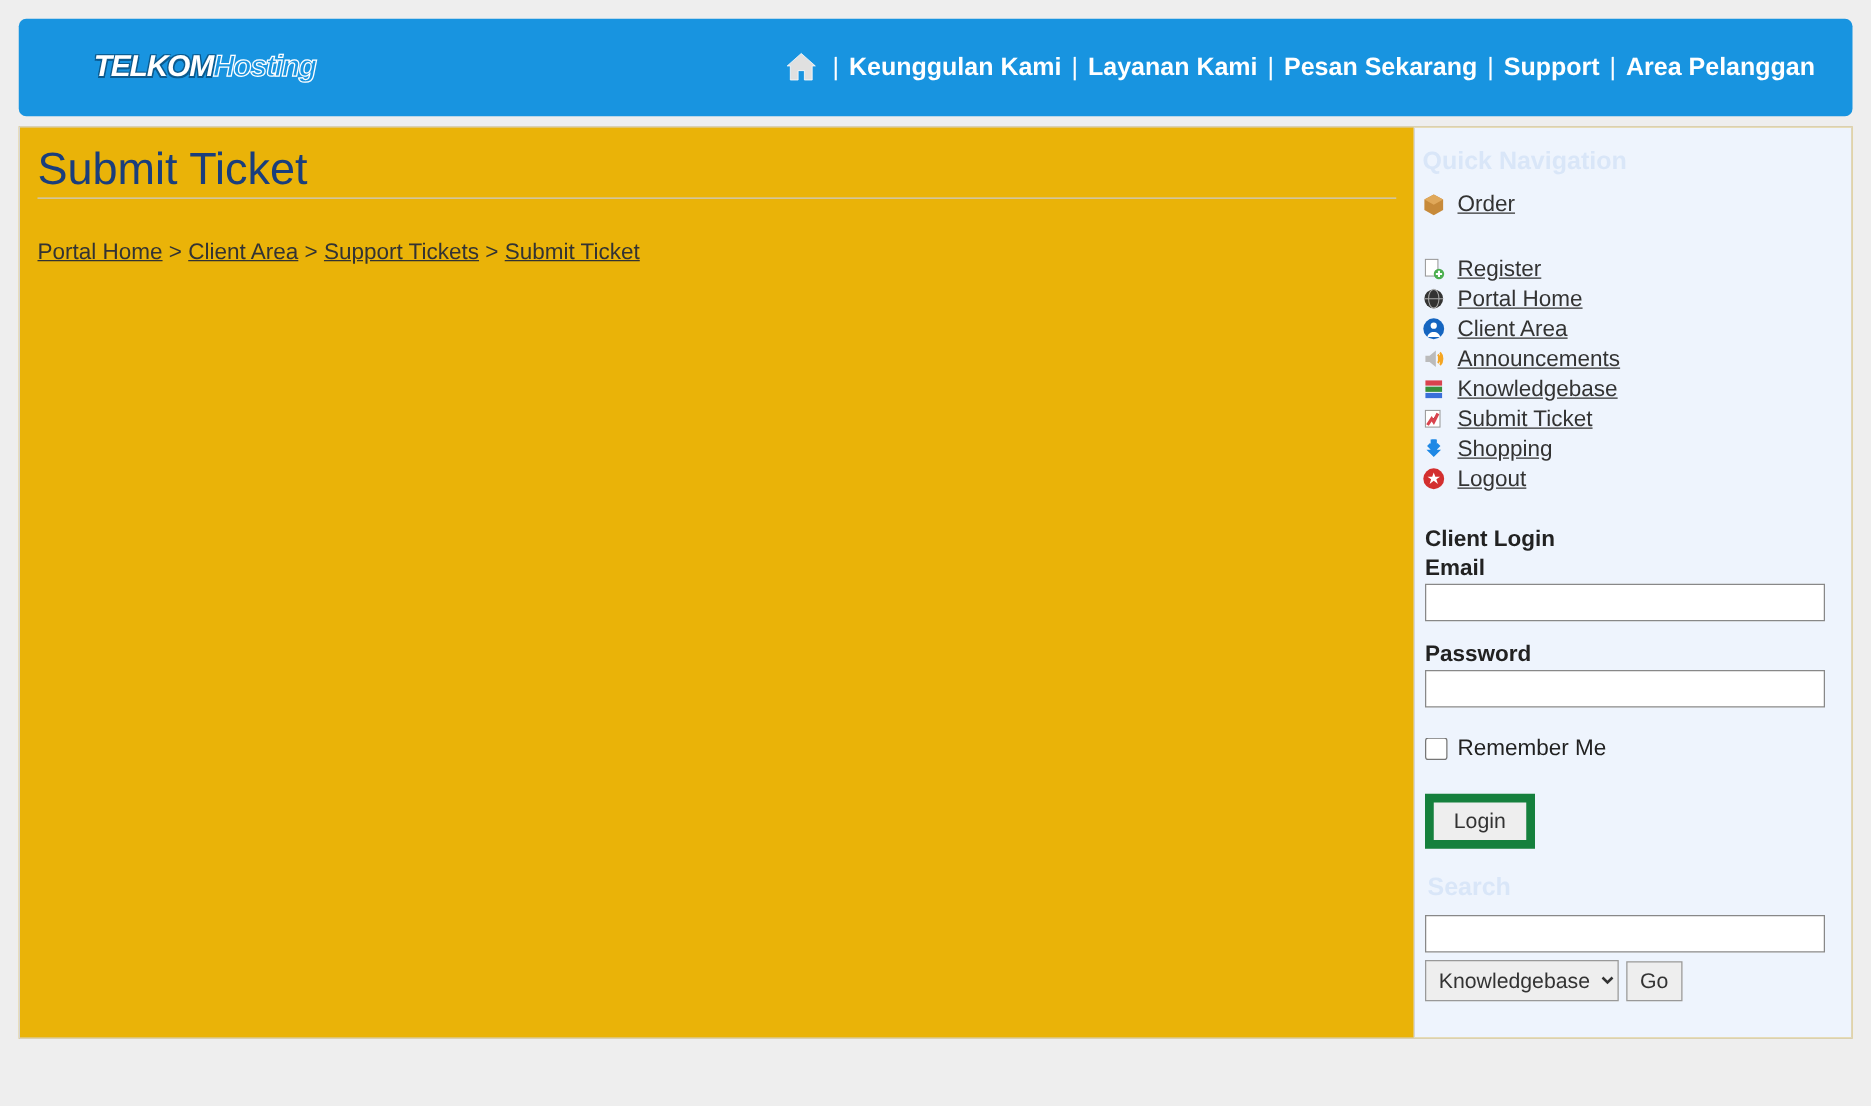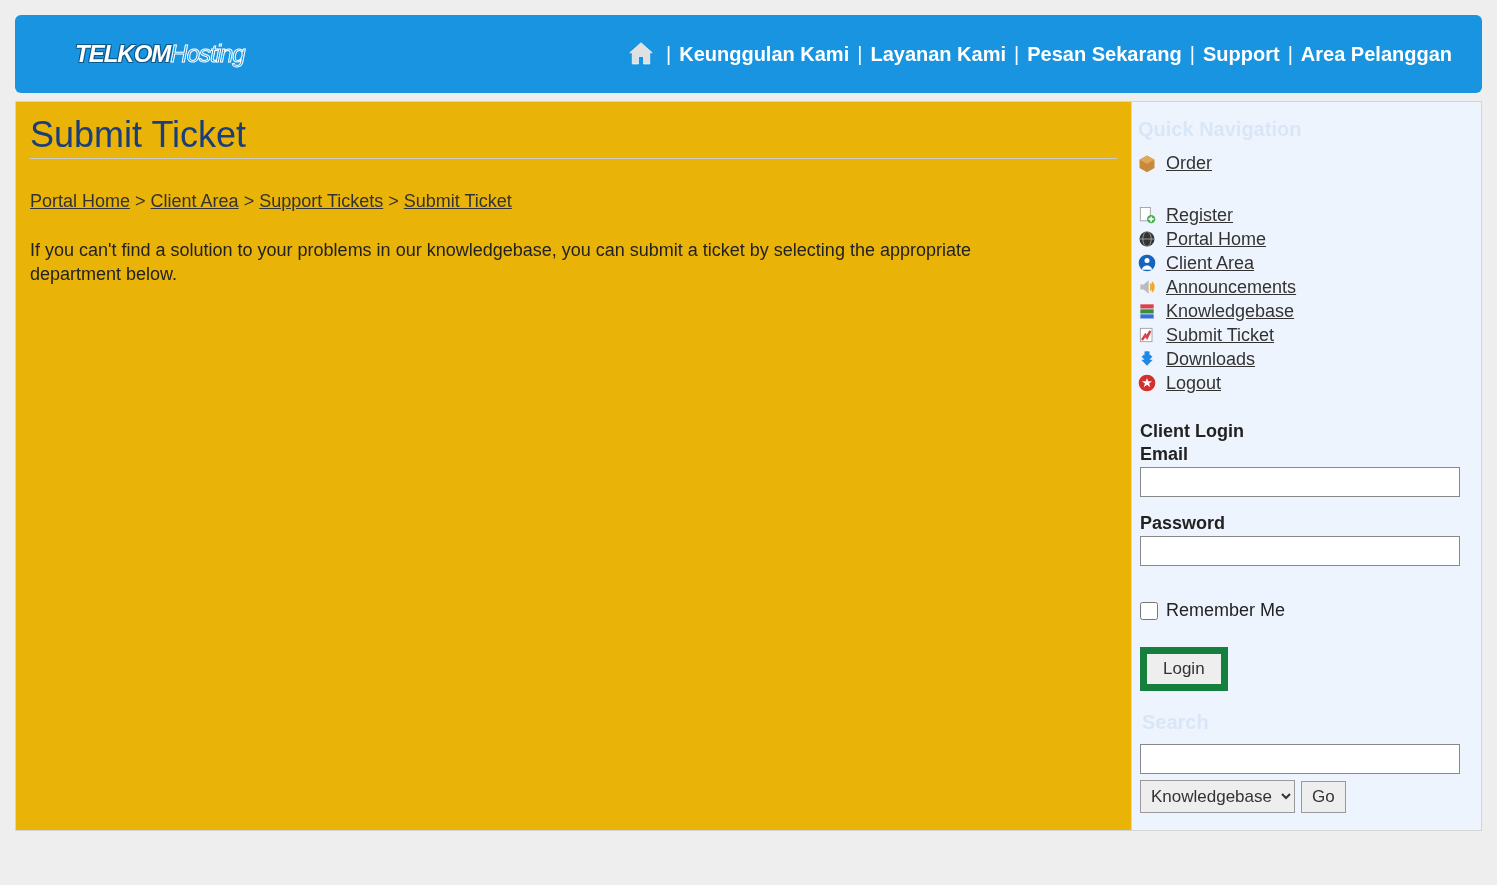--- a/index.html
+++ b/index.html
@@ -25,21 +25,21 @@
       font-weight: bold;
       color: #fff;
       font-style: italic;
       letter-spacing: -1px;
     }
     .logo-text .telkom {
       text-shadow: 1px 1px 0 #0b5a8e, -1px -1px 0 #0b5a8e, 1px -1px 0 #0b5a8e, -1px 1px 0 #0b5a8e;
       margin-top: 19px;
     }
     .logo-text .hosting {
-      font-weight: normal;
+      font-weight: bold;
       -webkit-text-stroke: 1px white;
       color: transparent;
     }
     .topnav {
       margin-left: auto;
       display: flex;
       align-items: center;
       gap: 6px;
       color: #fff;
       font-size: 20px;
@@ -144,21 +144,21 @@
       margin-bottom: 14px;
       font-size: 16px;
       padding: 2px 4px;
     }
     .remember {
       display: flex;
       align-items: center;
       gap: 8px;
       font-size: 18px;
       color: #222;
-      margin-top: 20px;
+      margin-top: 8px;
       margin-bottom: 26px;
     }
     .remember input { width: 18px; height: 18px; }
     .login-btn {
       background: #eee;
       border: 7px solid #15803d;
       padding: 5px 16px;
       font-size: 17px;
       color: #333;
       cursor: pointer;
@@ -223,21 +223,20 @@
     <h1 class="page-title">Submit Ticket</h1>
     <div class="breadcrumb">
       <a href="#">Portal Home</a>
       <span> &gt; </span>
       <a href="#">Client Area</a>
       <span> &gt; </span>
       <a href="#">Support Tickets</a>
       <span> &gt; </span>
       <a href="#">Submit Ticket</a>
     </div>
-    <p class="intro">If you can't find a solution to your problems in our knowledgebase, you can submit a ticket by selecting the appropriate department below.</p>
   </main>
 
   <aside class="sidebar">
     <h3>Quick Navigation</h3>
     <ul class="nav-list">
       <li>
         <span class="icon">
             <svg width="20" height="20" viewBox="0 0 24 24">
               <path fill="#c78a3a" d="M3 8l9-5 9 5v10l-9 5-9-5z"></path>
               <path fill="#e0a85a" d="M3 8l9 5 9-5-9-5z"></path>
@@ -304,21 +303,21 @@
           </span>
         <a href="#">Submit Ticket</a>
       </li>
       <li>
         <span class="icon">
             <svg width="20" height="20" viewBox="0 0 24 24">
               <path fill="#1e88e5" d="M12 3v10m0 0l-5-5m5 5l5-5" stroke="#1e88e5" stroke-width="4"></path>
               <path fill="#1e88e5" d="M5 13l7 7 7-7h-4V3h-6v10z"></path>
             </svg>
           </span>
-        <a href="#">Downloads</a>
+        <a href="#">Shopping</a>
       </li>
       <li>
         <span class="icon">
             <svg width="20" height="20" viewBox="0 0 24 24">
               <circle cx="12" cy="12" r="10" fill="#d32f2f"></circle>
               <path fill="#fff" d="M12 6l1.5 4H18l-3.5 2.5L16 17l-4-3-4 3 1.5-4.5L6 10h4.5z"></path>
             </svg>
           </span>
         <a href="#">Logout</a>
       </li>

